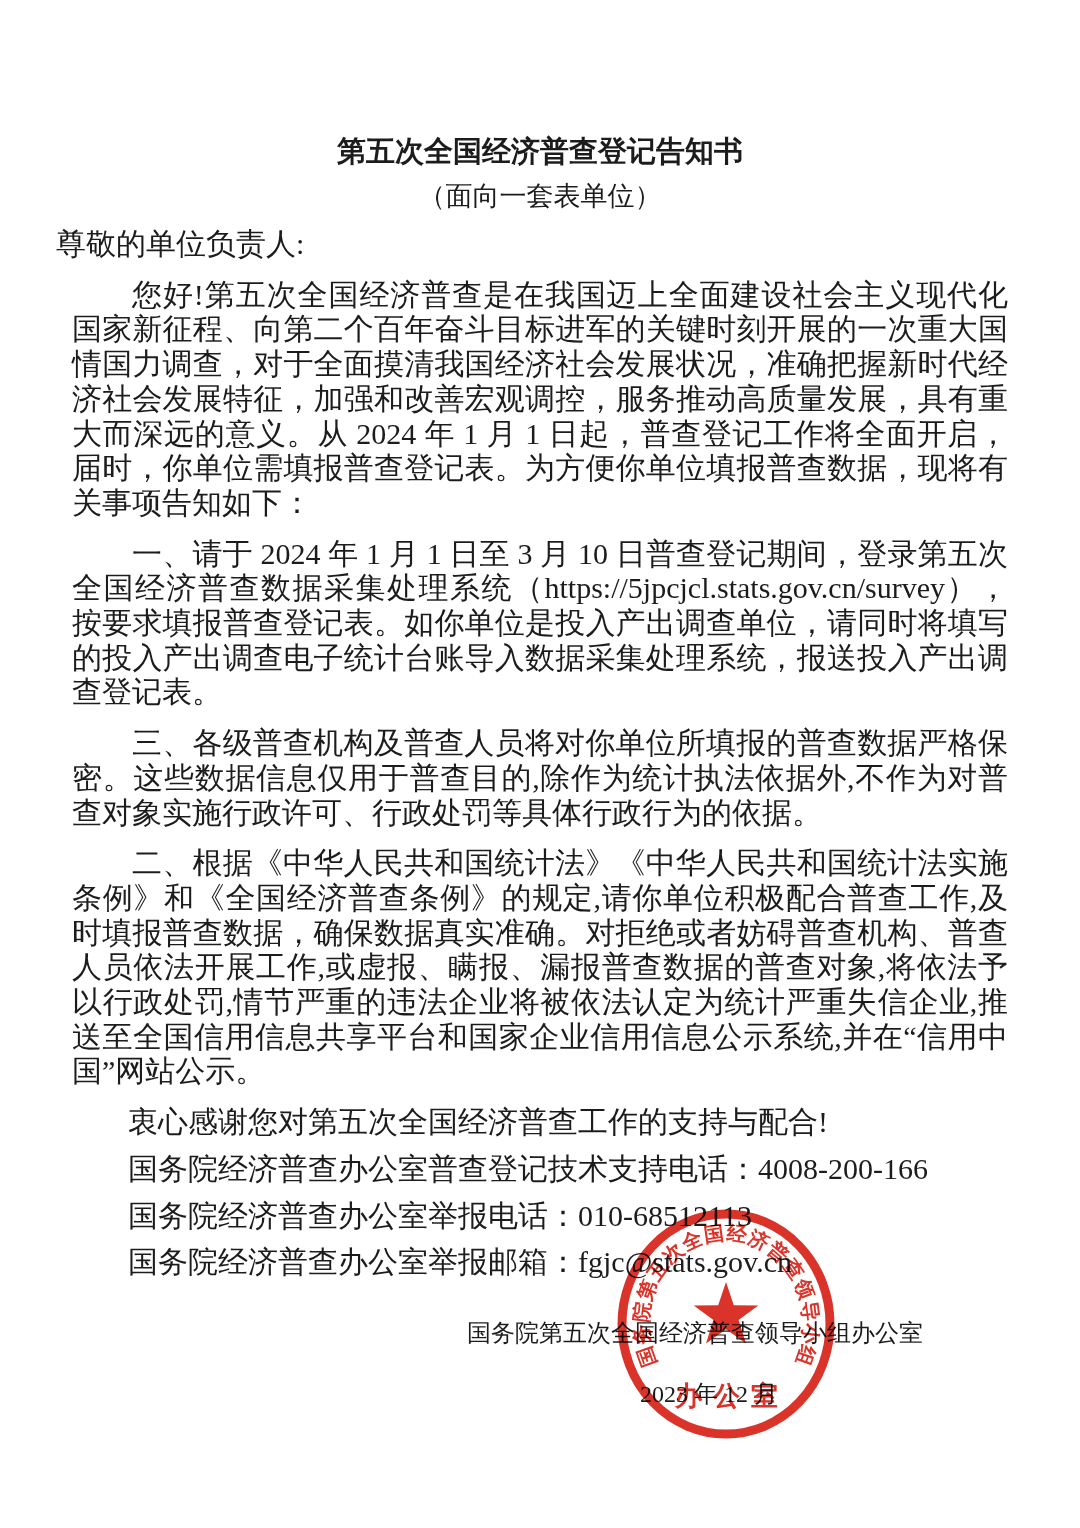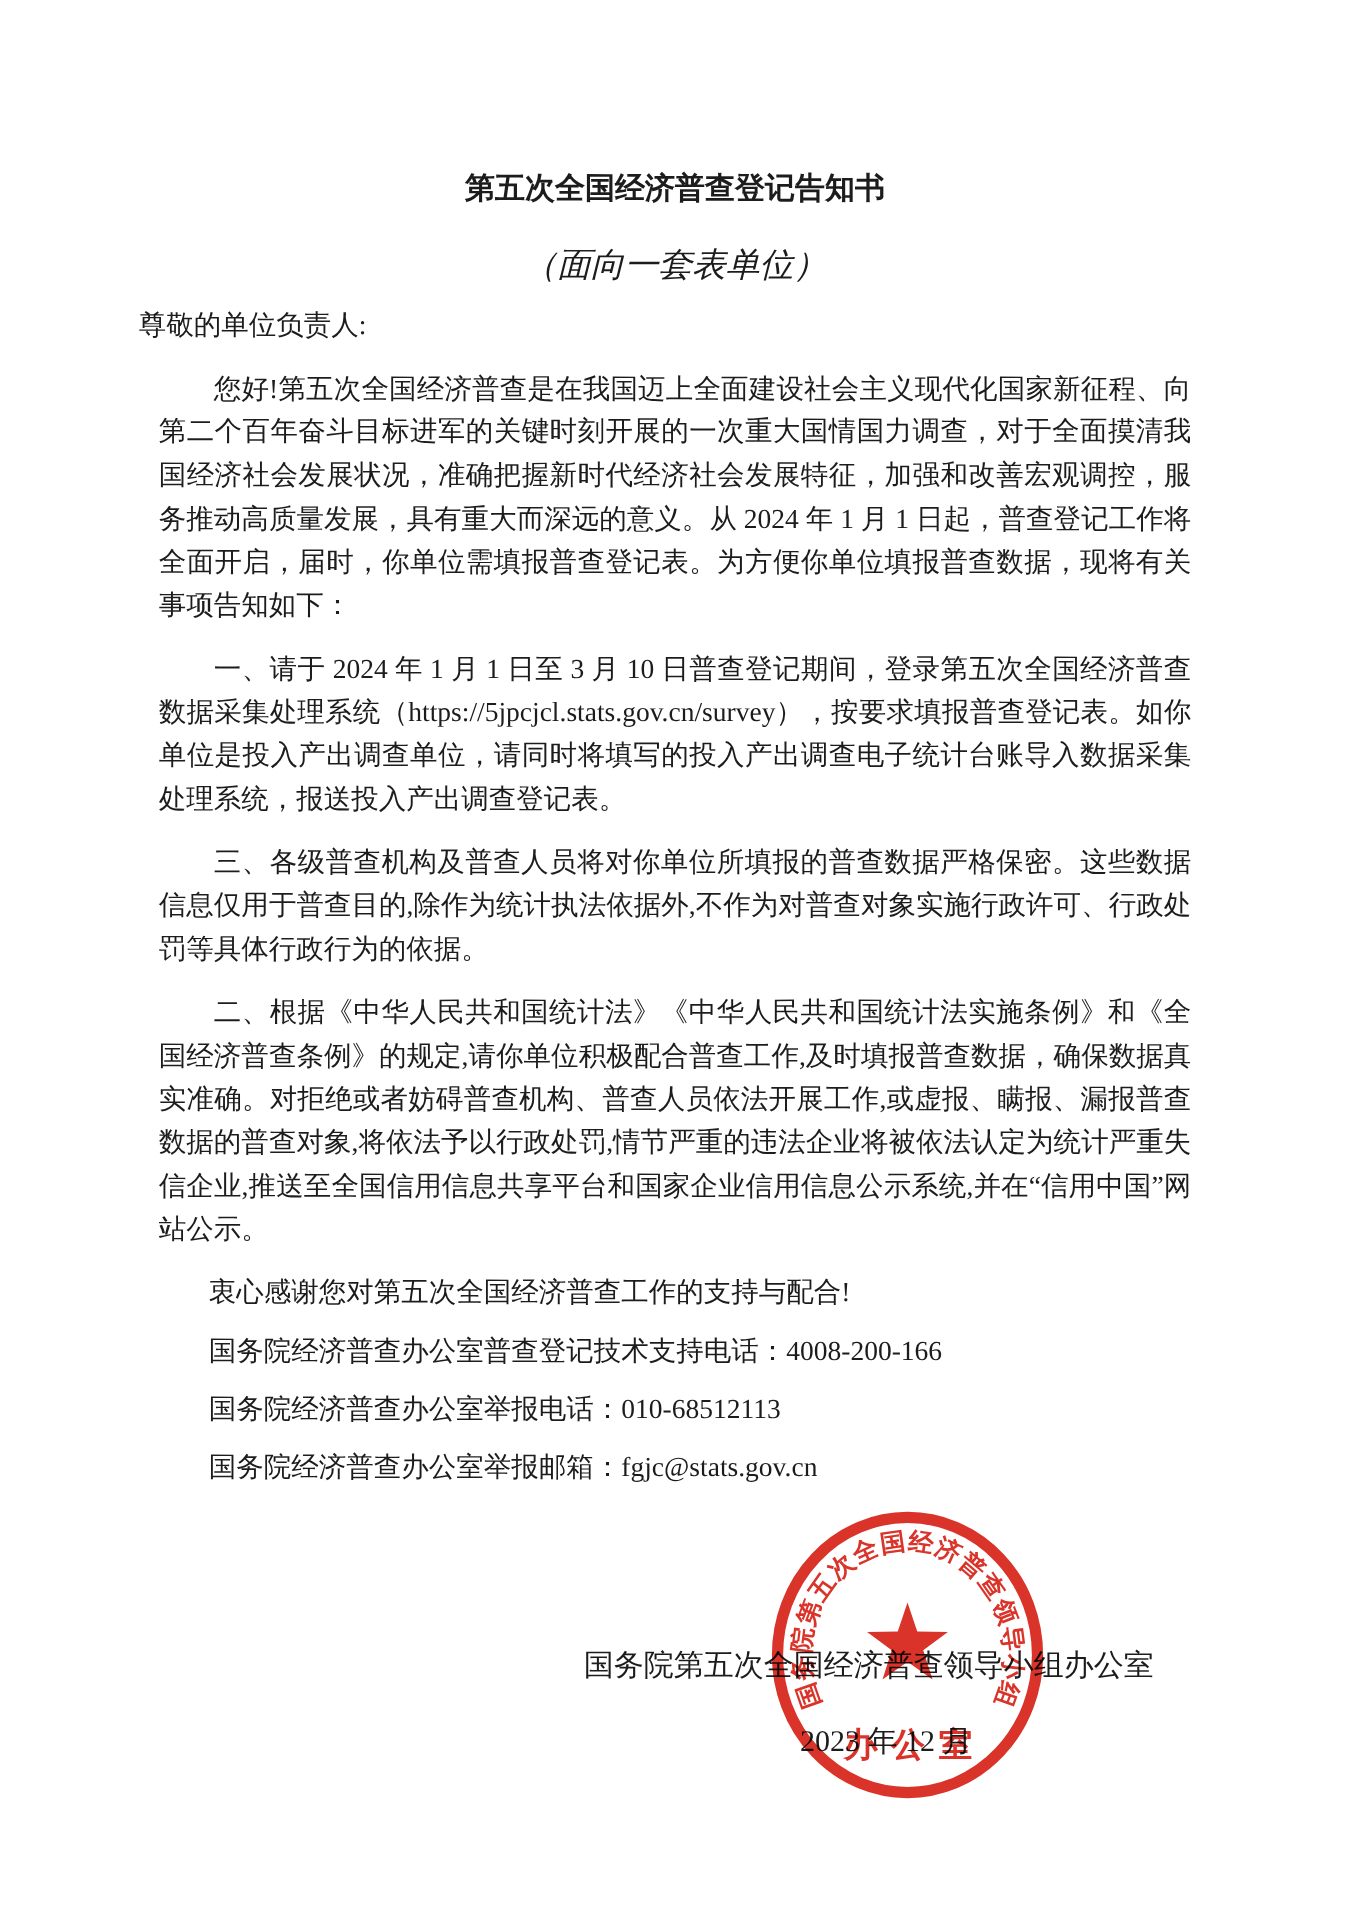--- a/index.html
+++ b/index.html
@@ -9,35 +9,34 @@
     height: 1528px;
     background: var(--page-bg, #ffffff);
     color: var(--text-color, #1c1c1c);
     font-family: "Liberation Serif", "DejaVu Serif", serif;
     overflow: hidden;
   }
   .title {
     margin: 0;
     padding-top: 128px;
     text-align: center;
-    font-size: 24px;
+    font-size: 29px;
     line-height: 46px;
     font-weight: 900;
     letter-spacing: 0px;
   }
   .subtitle {
-    margin-top: 22px;
+    margin-top: 6px;
     text-align: center;
     font-size: 27px;
     line-height: 32px;
-    font-style: italic;
   }
   .content {
-    padding: 0 111px;
-    font-size: 22px;
+    padding: 0 56px;
+    font-size: 30px;
     line-height: 34.7px;
   }
   .salutation { margin-top: 15px; }
   .para {
     margin: 16px;
     text-indent: 2em;
     text-align: justify;
     text-align-last: left;
     text-justify: inter-character;
     word-break: break-all;

